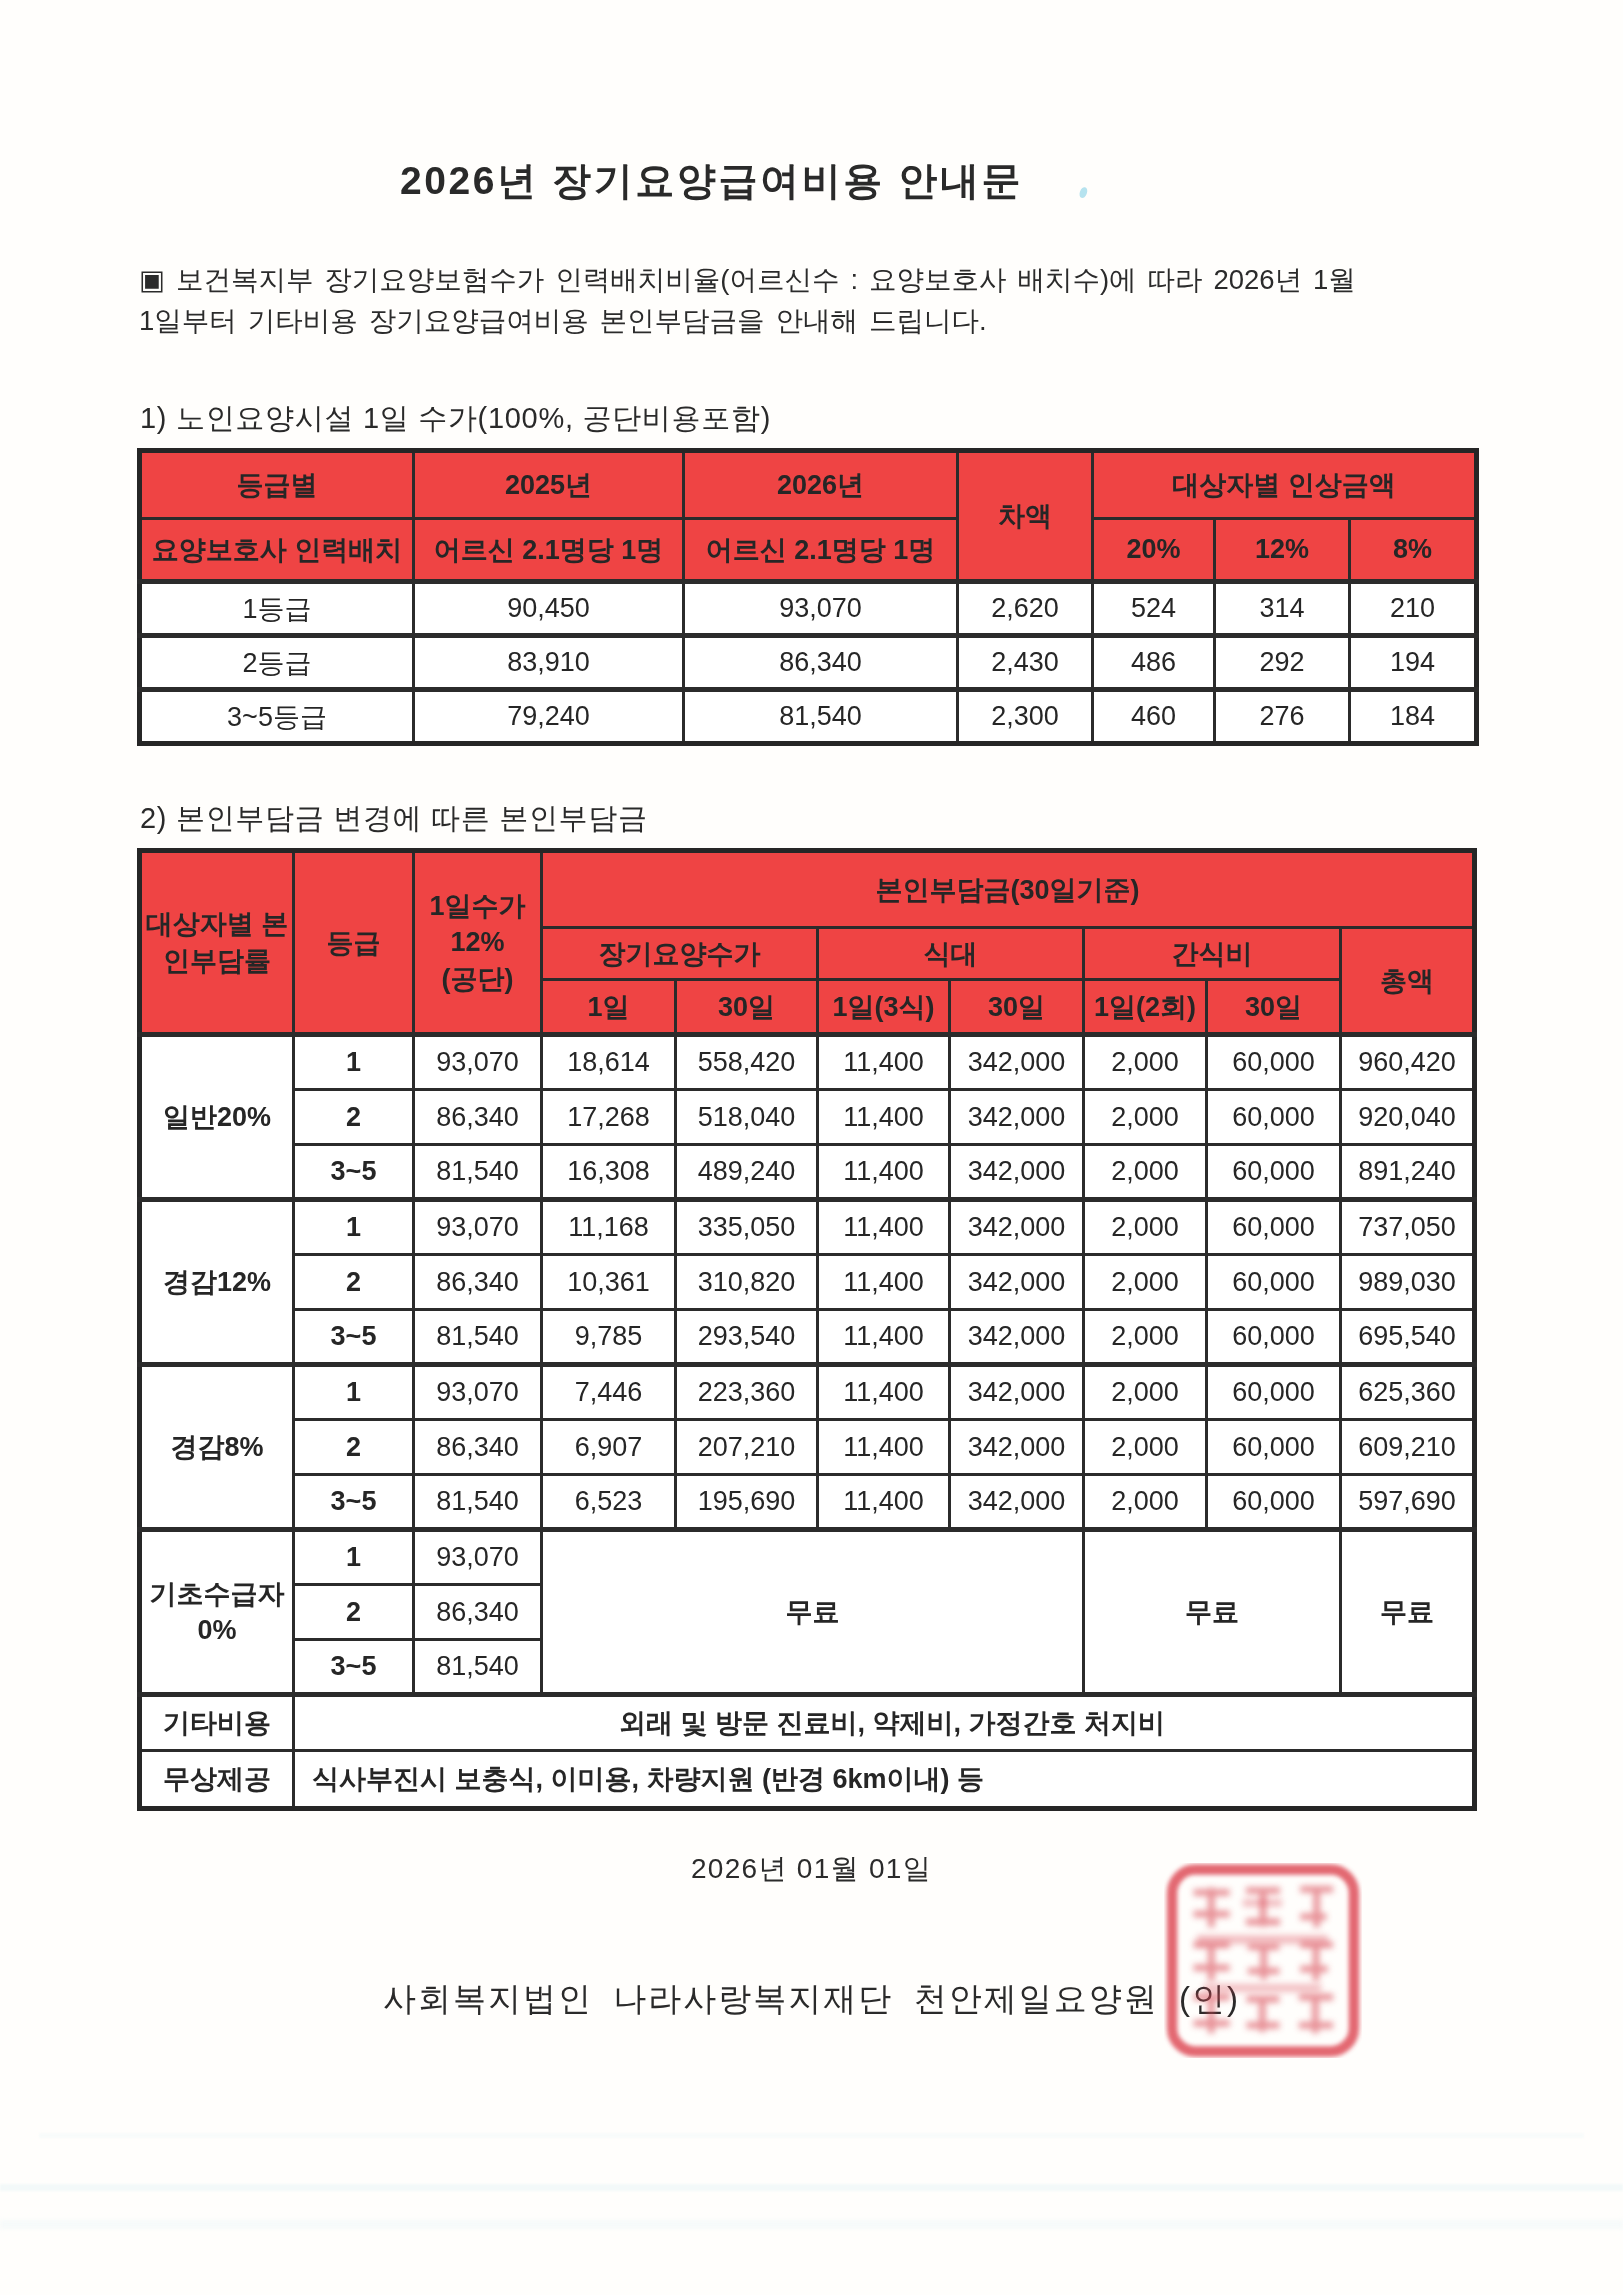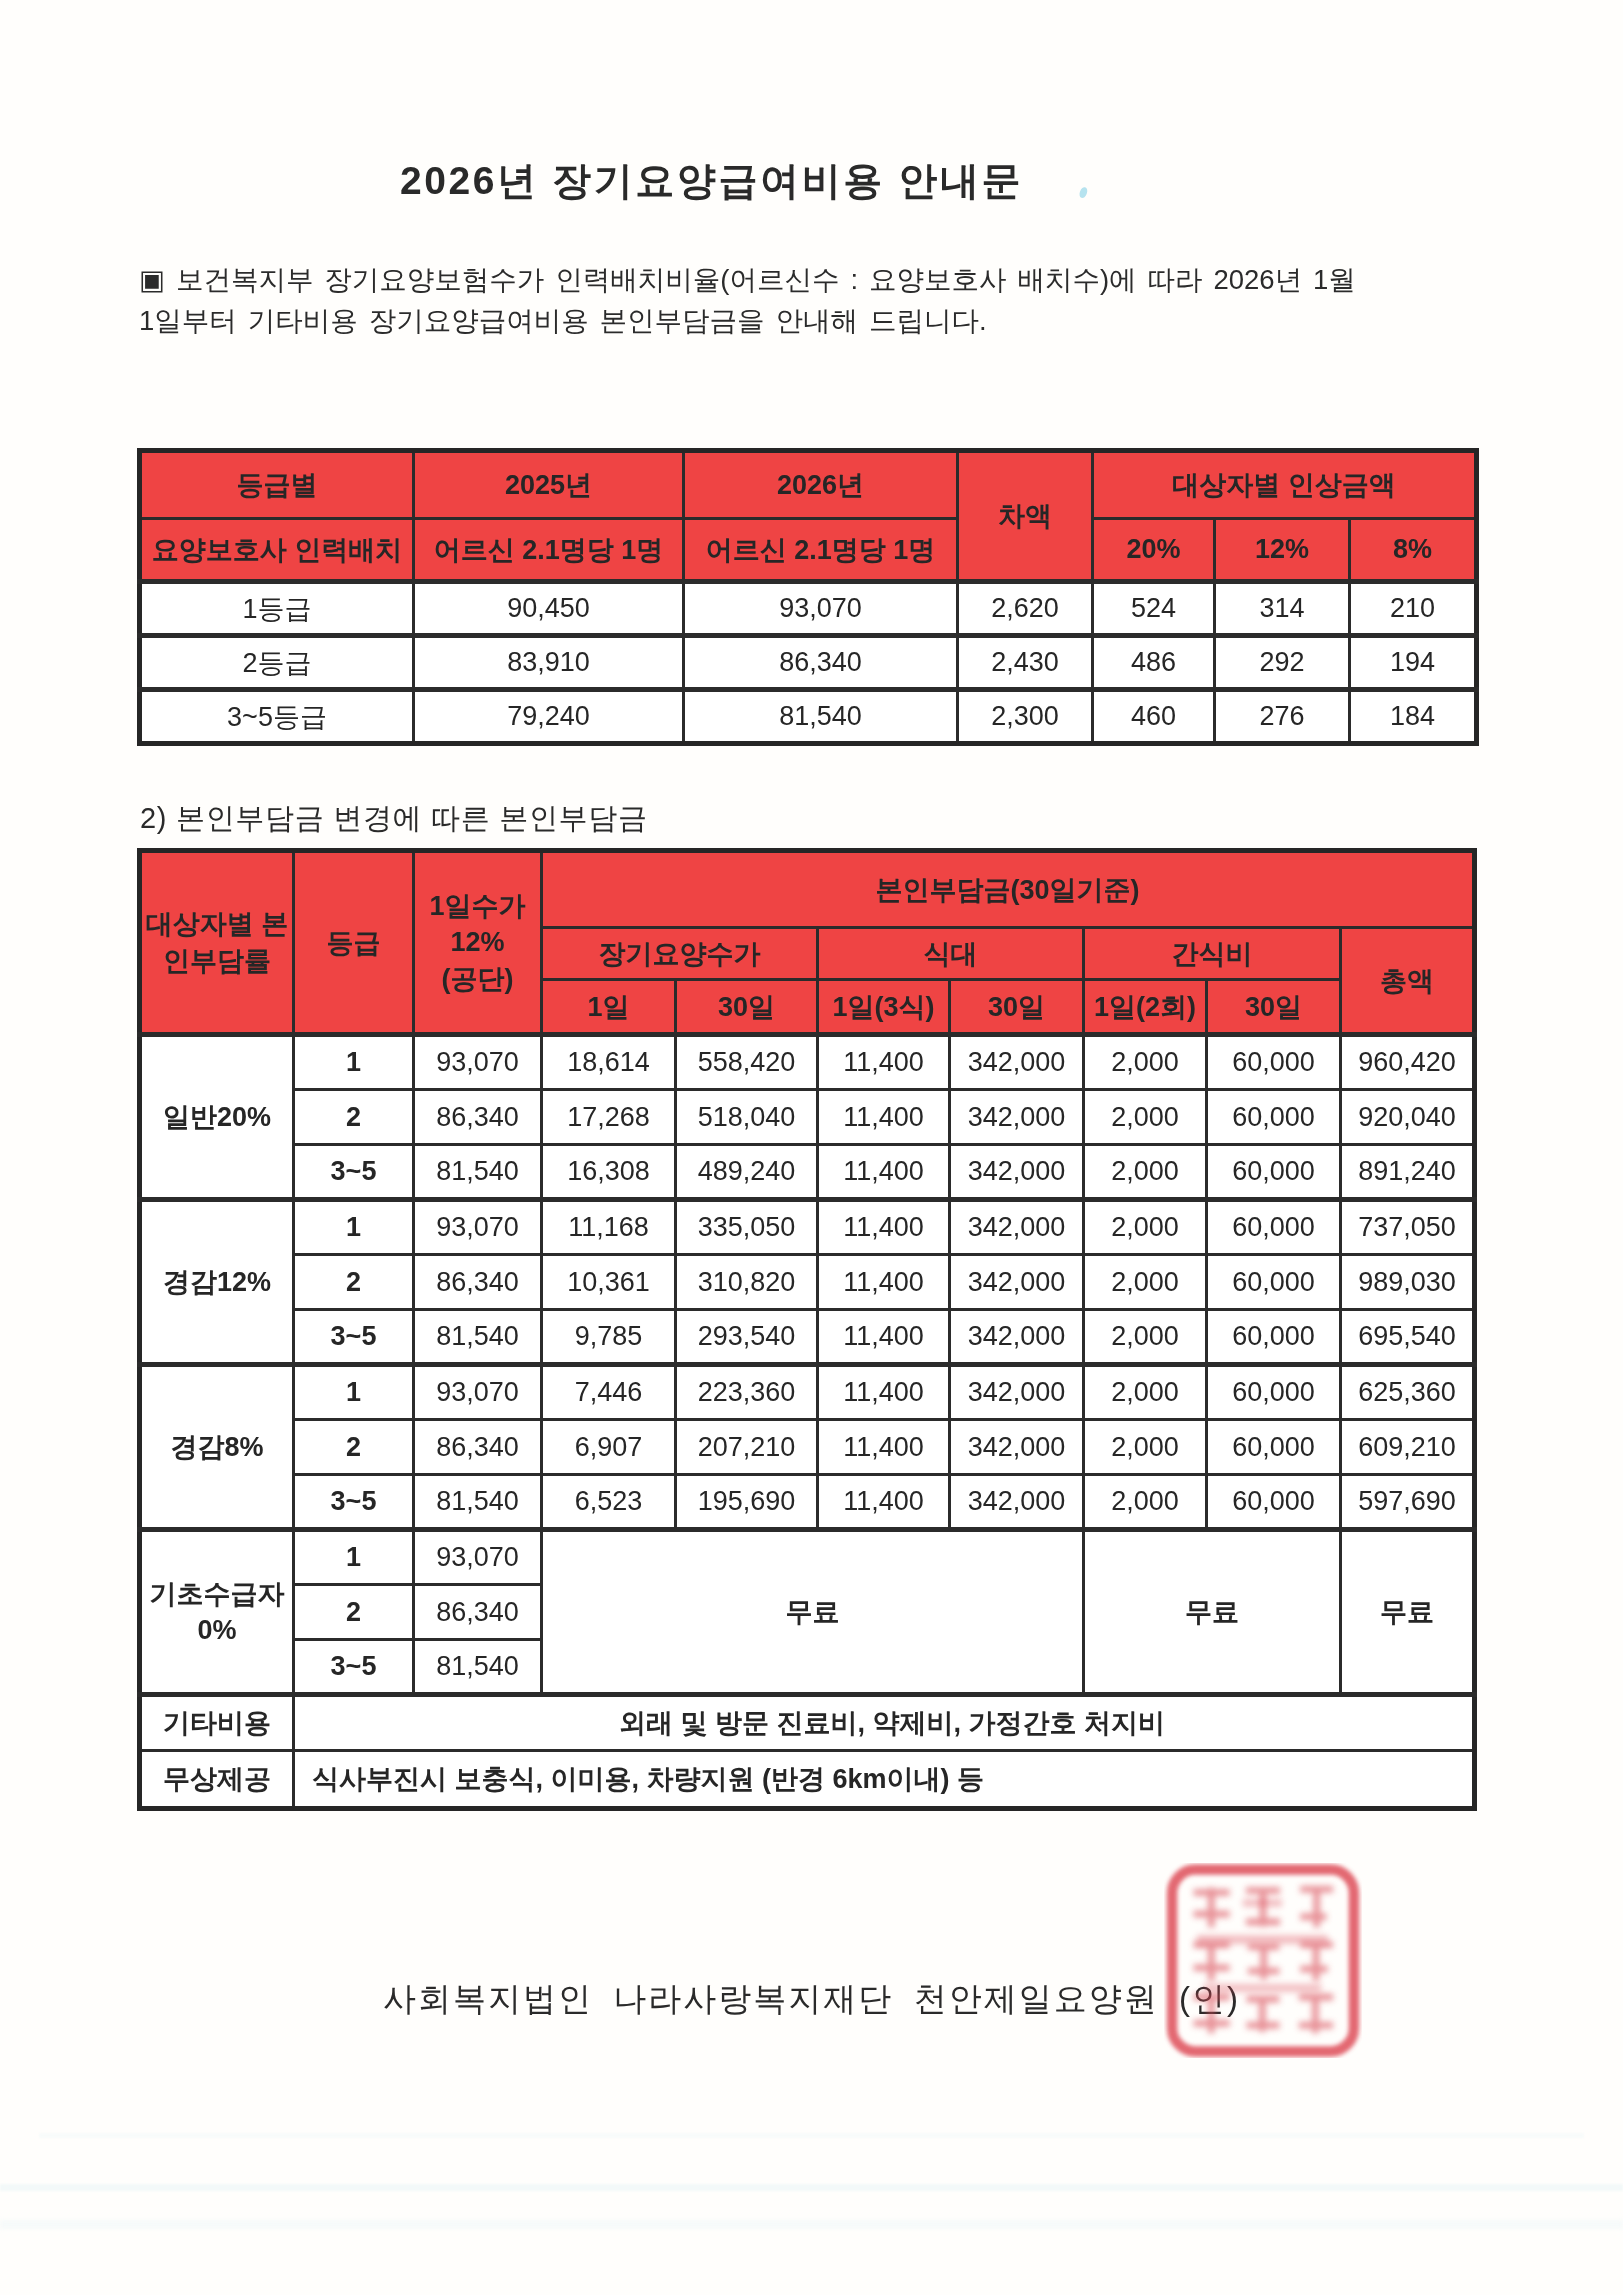--- a/index.html
+++ b/index.html
@@ -65,20 +65,21 @@
 </head>
 <body>
 
 <div class="page">
 
   <div class="main-title">2026년 장기요양급여비용 안내문</div>
 
   <div class="intro">▣ 보건복지부 장기요양보험수가 인력배치비율(어르신수 : 요양보호사 배치수)에 따라 2026년 1월
 1일부터 기타비용 장기요양급여비용 본인부담금을 안내해 드립니다.</div>
 
+  <div class="sec-heading sec1-heading">1) 노인요양시설 1일 수가(100%, 공단비용포함)</div>
 
   <table class="t1">
     <colgroup>
       <col style="width:274px">
         <col style="width:270px">
         <col style="width:274px">
       <col style="width:135px">
         <col style="width:122px">
         <col style="width:135px">
         <col style="width:127px">
@@ -296,20 +297,21 @@
       <td class="xlabel">기타비용</td>
       <td colspan="9" class="xvalue">외래 및 방문 진료비, 약제비, 가정간호 처지비</td>
     </tr>
     <tr style="height:58px">
       <td class="xlabel">무상제공</td>
       <td colspan="9" class="xvalue">식사부진시 보충식, 이미용, 차량지원 (반경 6km이내) 등</td>
     </tr>
   </tbody>
     </table>
 
+  <div class="issue-date">2026년 01월 01일</div>
 
   <div class="signature">사회복지법인 나라사랑복지재단 천안제일요양원 (인)</div>
 
   <div class="stamp">
     <svg width="198" height="195" viewBox="0 0 302 298" xmlns="http://www.w3.org/2000/svg">
       <defs>
         <filter id="bl1" x="-30%" y="-30%" width="160%" height="160%">
             <feGaussianBlur stdDeviation="3"></feGaussianBlur>
           </filter>
         <filter id="bl2" x="-40%" y="-40%" width="180%" height="180%">

